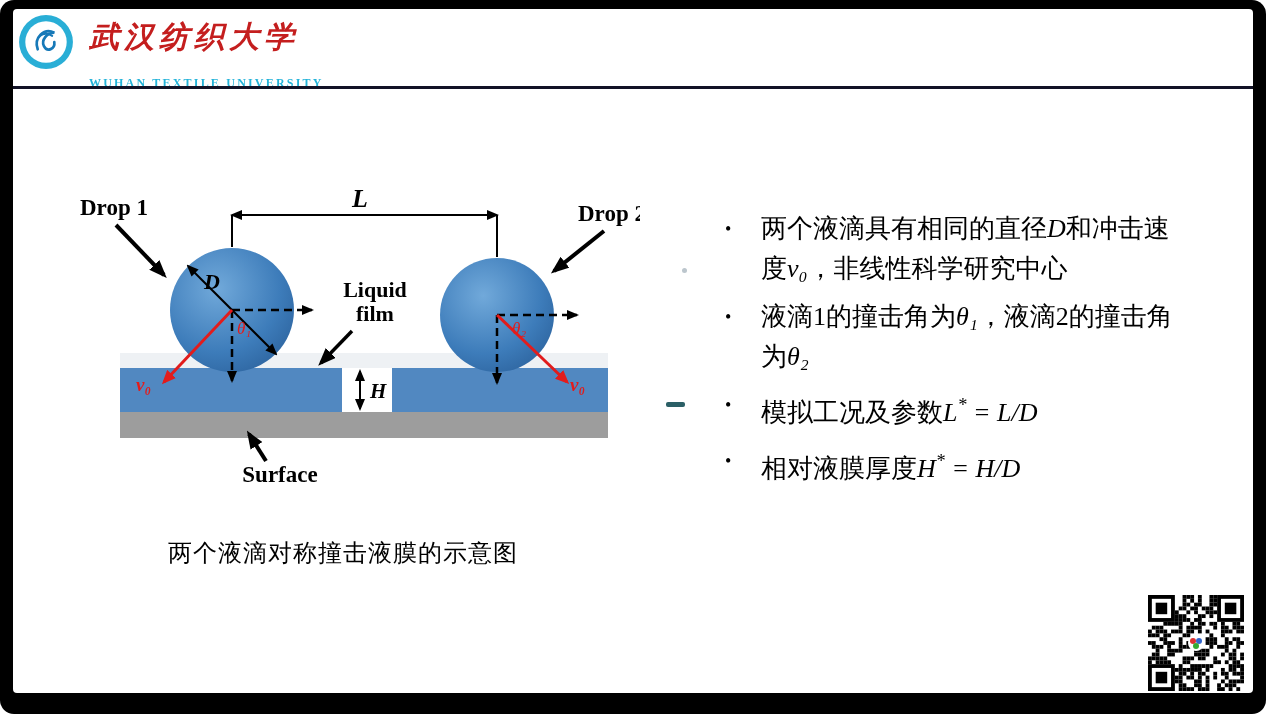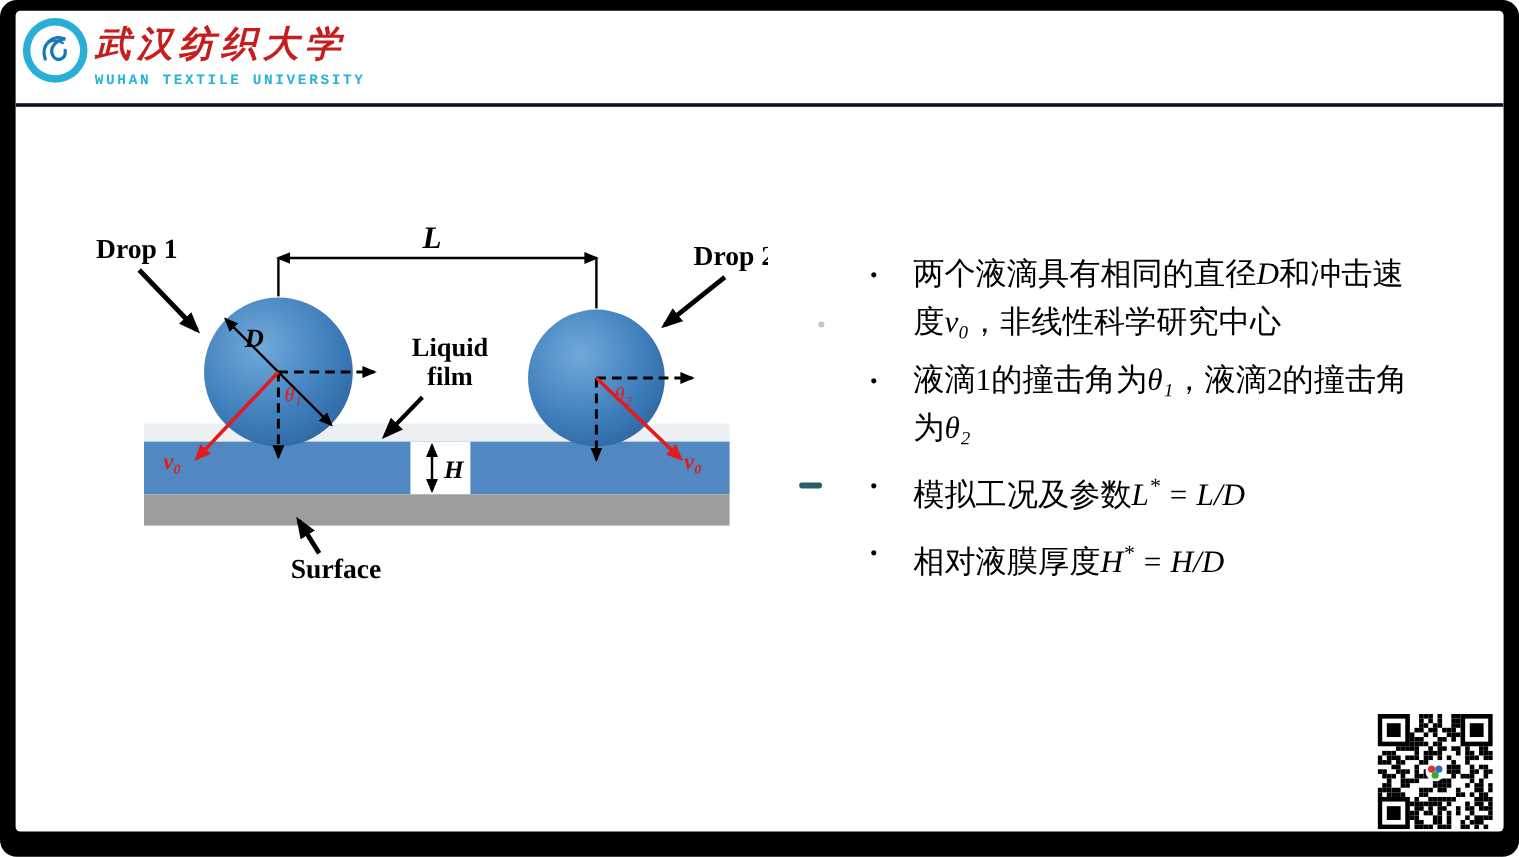--- a/index.html
+++ b/index.html
@@ -5,24 +5,24 @@
   * { margin:0; padding:0; box-sizing:border-box; }
   html,body { width:1266px; height:714px; background:#fff; overflow:hidden; }
   .frame { position:absolute; inset:0; width:1266px; height:714px; background:#000;
            border-radius:14px; overflow:hidden; }
   .slide { position:absolute; left:13px; top:9px; width:1240px; height:684px;
            background:#fff; border-radius:4px; overflow:hidden; color:#000;
            font-family:"Liberation Serif","DejaVu Serif",serif; }
 
   
   .logo { position:absolute; left:4px; top:4px; }
-  .uni  { position:absolute; left:66px; top:8px; }
+  .uni  { position:absolute; left:76px; top:8px; }
   .uni-cn { font-size:30px; font-weight:bold; color:#c41e1e; letter-spacing:5px; font-style:italic; }
-  .uni-en { font-size:12px; font-weight:bold; color:#24b3d9; letter-spacing:2.2px; margin-top:2px;
-            font-family:Liberation Mono, monospace; }
+  .uni-en { font-size:12px; font-weight:bold; color:#24b3d9; letter-spacing:2.2px; margin-top:18px;
+            font-family:Liberation Serif, serif; }
   .title { position:absolute; top:10px; left:50%; transform:translateX(-50%);
            font-size:38px; font-weight:bold; letter-spacing:8px; white-space:nowrap;
            border-bottom:3px solid #000; padding:0 10px 8px; }
   .centre { position:absolute; right:14px; top:10px; text-align:center; }
   .centre-cn { font-size:22px; font-weight:bold; color:#cf1f1f; letter-spacing:3px; }
   .centre-en { font-size:14px; font-weight:bold; color:#7d0b0b; margin-top:3px;
                font-variant:small-caps; letter-spacing:0.5px;
                font-family:"Liberation Sans","DejaVu Sans",sans-serif; }
   .hr { position:absolute; left:0; right:0; top:77px; height:3px; background:#121226; }
 
@@ -128,20 +128,21 @@
       <line x1="544" y1="46" x2="494" y2="86" stroke="#000" stroke-width="4" marker-end="url(#ahL)"></line>
 
       <text x="315" y="112" text-anchor="middle" font-size="22" font-weight="bold">Liquid</text>
       <text x="315" y="136" text-anchor="middle" font-size="22" font-weight="bold">film</text>
       <line x1="292" y1="146" x2="261" y2="178" stroke="#000" stroke-width="3.5" marker-end="url(#ahL)"></line>
 
       <text x="220" y="297" text-anchor="middle" font-size="23" font-weight="bold">Surface</text>
       <line x1="206" y1="276" x2="189" y2="249" stroke="#000" stroke-width="4" marker-end="url(#ahL)"></line>
     </svg>
 
+    <div class="caption">两个液滴对称撞击液膜的示意图</div>
 
     <div class="bullets">
         <div class="bullet">
           <span class="marker">•</span>
           <span class="btext"><span>两个液滴具有相同的直径</span><span class="math">D</span><span>和冲击速度</span><span class="math">v₀</span><span>，非线性科学研究中心</span></span>
         </div>
         <div class="bullet">
           <span class="marker">•</span>
           <span class="btext"><span>液滴1的撞击角为</span><span class="math">θ₁</span><span>，液滴2的撞击角为</span><span class="math">θ₂</span></span>
         </div>

